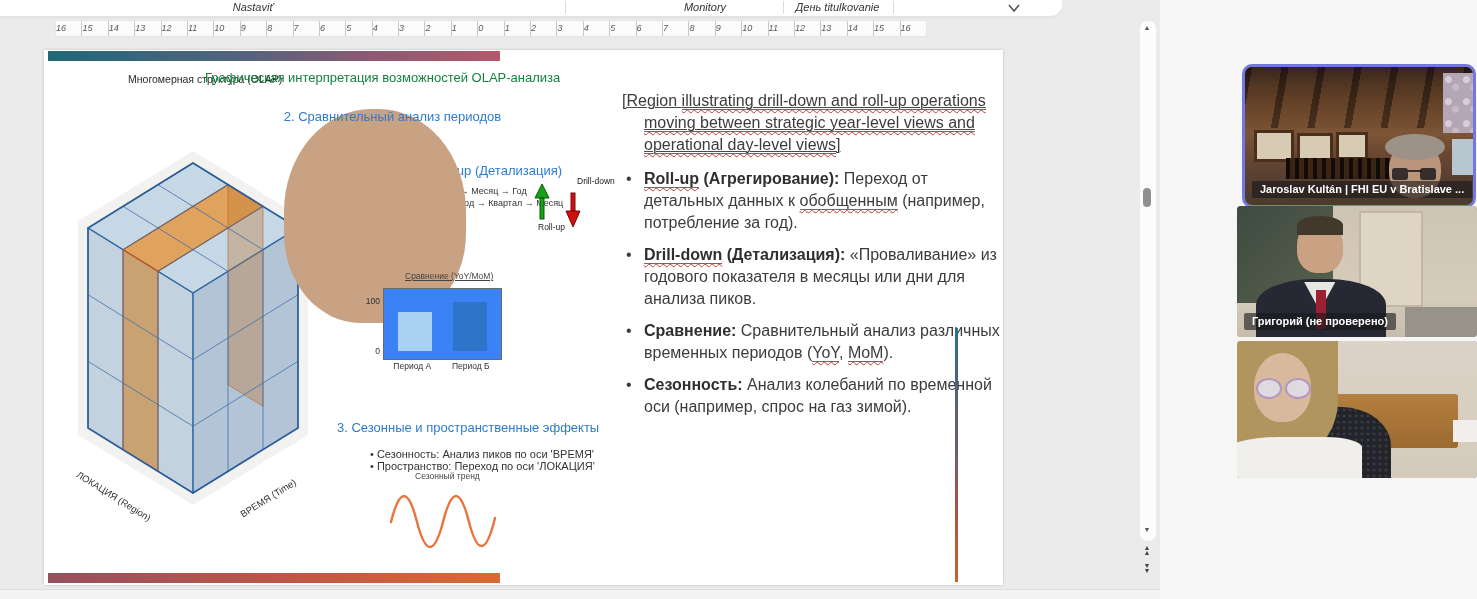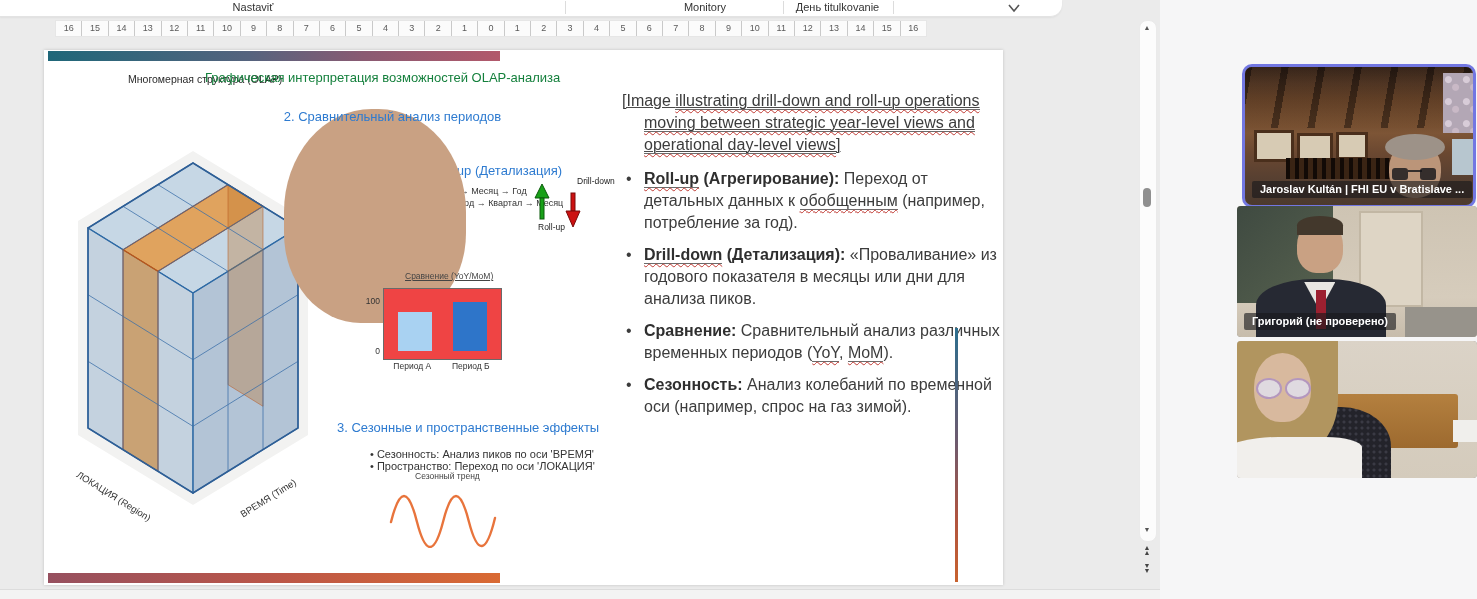--- a/index.html
+++ b/index.html
@@ -3,47 +3,47 @@
 <meta charset="utf-8">
 <style>
   html,body{margin:0;padding:0;}
   body{
     width:1477px;height:599px;position:relative;overflow:hidden;
     background:#ebebeb;font-family:"Liberation Sans",sans-serif;
     -webkit-font-smoothing:antialiased;
   }
   
   .toolbar{position:absolute;left:0;top:0;width:1062px;height:16px;background:#fff;
-    border-radius:0 0 12px 0;border-bottom:1px solid #e3e3e3;box-shadow:0 1px 2px rgba(0,0,0,.05);}
+    border-radius:0 0 12px 0;border-bottom:1px solid #e3e3e3;box-shadow:0 1px 2px rgba(0,0,0,.05);font-style:italic;}
   .tb-tab{position:absolute;top:0;height:16px;line-height:15px;font-size:11px;color:#333;text-align:center;cursor:default;}
   .tb-div{position:absolute;top:1px;width:1px;height:13px;background:#dcdcdc;}
   .tb-chevron{position:absolute;left:1006px;top:2px;width:16px;height:13px;}
   
   .ruler{position:absolute;left:55px;top:20px;width:870px;height:15px;background:#fbfbfb;
     border:1px solid #e6e6e6;display:flex;align-items:stretch;}
-  .rnum{flex:1;text-align:center;font-size:9px;line-height:14px;color:#5a5a5a;border-left:1px solid #c9c9c9;}
+  .rnum{flex:1;text-align:left;font-size:9px;line-height:14px;color:#5a5a5a;border-left:1px solid #c9c9c9;font-style:italic;}
   .rnum:first-child{border-left:none;}
   
   .slide{position:absolute;left:44px;top:50px;width:959px;height:535px;background:#fff;
     box-shadow:0 0 3px rgba(0,0,0,.18);}
   .slide-topbar{position:absolute;left:4px;top:1px;width:452px;height:10px;
     background:linear-gradient(90deg,#1f6779 0%,#56637e 45%,#8a5a72 70%,#b2596b 100%);}
   .slide-bottombar{position:absolute;left:4px;bottom:2px;width:452px;height:10px;
     background:linear-gradient(90deg,#96505f 0%,#bb5648 50%,#d96a33 100%);}
   .title-overlay{position:absolute;left:84px;top:23px;font-size:10.5px;color:#2a2a2a;white-space:nowrap;}
   .title-main{position:absolute;left:161px;top:20px;font-size:13px;color:#15803d;white-space:nowrap;}
   
   .sec-head{position:absolute;font-size:13px;color:#2e7bd0;white-space:nowrap;}
   .s1-head{left:298px;top:113px;}
   .s1-lines{position:absolute;left:308px;top:135px;font-size:9px;line-height:12px;color:#333;white-space:nowrap;}
   .arrow-svg{position:absolute;}
   .arrow-label{position:absolute;font-size:8.5px;color:#222;white-space:nowrap;}
   .s2-head{left:293px;top:226px;}
   .chart-caption{position:absolute;left:361px;top:221px;font-size:8.5px;color:#444;white-space:nowrap;text-decoration:underline;}
-  .chart-box{position:absolute;left:339px;top:238px;width:117px;height:70px;border:1px solid #6a6a6a;background:#ef4444;}
+  .chart-box{position:absolute;left:339px;top:238px;width:117px;height:70px;border:1px solid #6a6a6a;background:#3b82f6;}
   .chart-plot{position:absolute;left:4px;right:4px;top:13px;bottom:8px;display:flex;justify-content:space-around;align-items:flex-end;}
   .bar{width:34px;}
   .ytick{position:absolute;width:24px;text-align:right;font-size:8.5px;color:#333;}
   .ytick-top{left:-28px;top:7px;}
   .ytick-bottom{left:-28px;bottom:3px;}
   .chart-xlabels{position:absolute;left:339px;top:311px;width:117px;display:flex;justify-content:space-around;font-size:8.5px;color:#333;}
   .s3-head{left:293px;top:370px;}
   .s3-bullets{position:absolute;left:326px;top:398px;font-size:11px;line-height:12px;color:#333;white-space:nowrap;}
   .wave-label{position:absolute;left:371px;top:421px;font-size:8.5px;color:#444;}
   .wave-svg{position:absolute;left:344px;top:434px;}
@@ -235,21 +235,21 @@
   <div class="s3-bullets">
     <div>• Сезонность: Анализ пиков по оси 'ВРЕМЯ'</div>
     <div>• Пространство: Переход по оси 'ЛОКАЦИЯ'</div>
   </div>
   <div class="wave-label">Сезонный тренд</div>
   <svg class="wave-svg" width="110" height="64" viewBox="0 0 110 64">
     <path d="M3,38 Q16,-14 29,38 Q42,88 55,38 Q68,-14 81,38 Q94,88 107,34" fill="none" stroke="#e8743c" stroke-width="2.4" stroke-linecap="round"></path>
   </svg>
 
   <div class="body-text">
-    <p class="intro"><span class="">[Image </span><span class="seg-w">illustrating drill-down and roll-up operations moving between strategic year-level views and operational day-level views</span><span class="">]</span></p>
+    <p class="intro"><span class="">[Region </span><span class="seg-w">illustrating drill-down and roll-up operations moving between strategic year-level views and operational day-level views</span><span class="">]</span></p>
     <ul class="body-bullets">
         <li><span class="seg-b seg-w">Roll-up</span><span class="seg-b "> (Агрегирование):</span><span class=""> Переход от детальных данных к </span><span class="seg-w">обобщенным</span><span class=""> (например, потребление за год).</span></li>
         <li><span class="seg-b seg-w">Drill-down</span><span class="seg-b "> (Детализация):</span><span class=""> «Проваливание» из годового показателя в месяцы или дни для анализа пиков.</span></li>
         <li><span class="seg-b ">Сравнение:</span><span class=""> Сравнительный анализ различных временных периодов (</span><span class="seg-w">YoY</span><span class="">, </span><span class="seg-w">MoM</span><span class="">).</span></li>
         <li><span class="seg-b ">Сезонность:</span><span class=""> Анализ колебаний по временной оси (например, спрос на газ зимой).</span></li>
       </ul>
   </div>
 
   <div class="grad-line"></div>
 </div>

